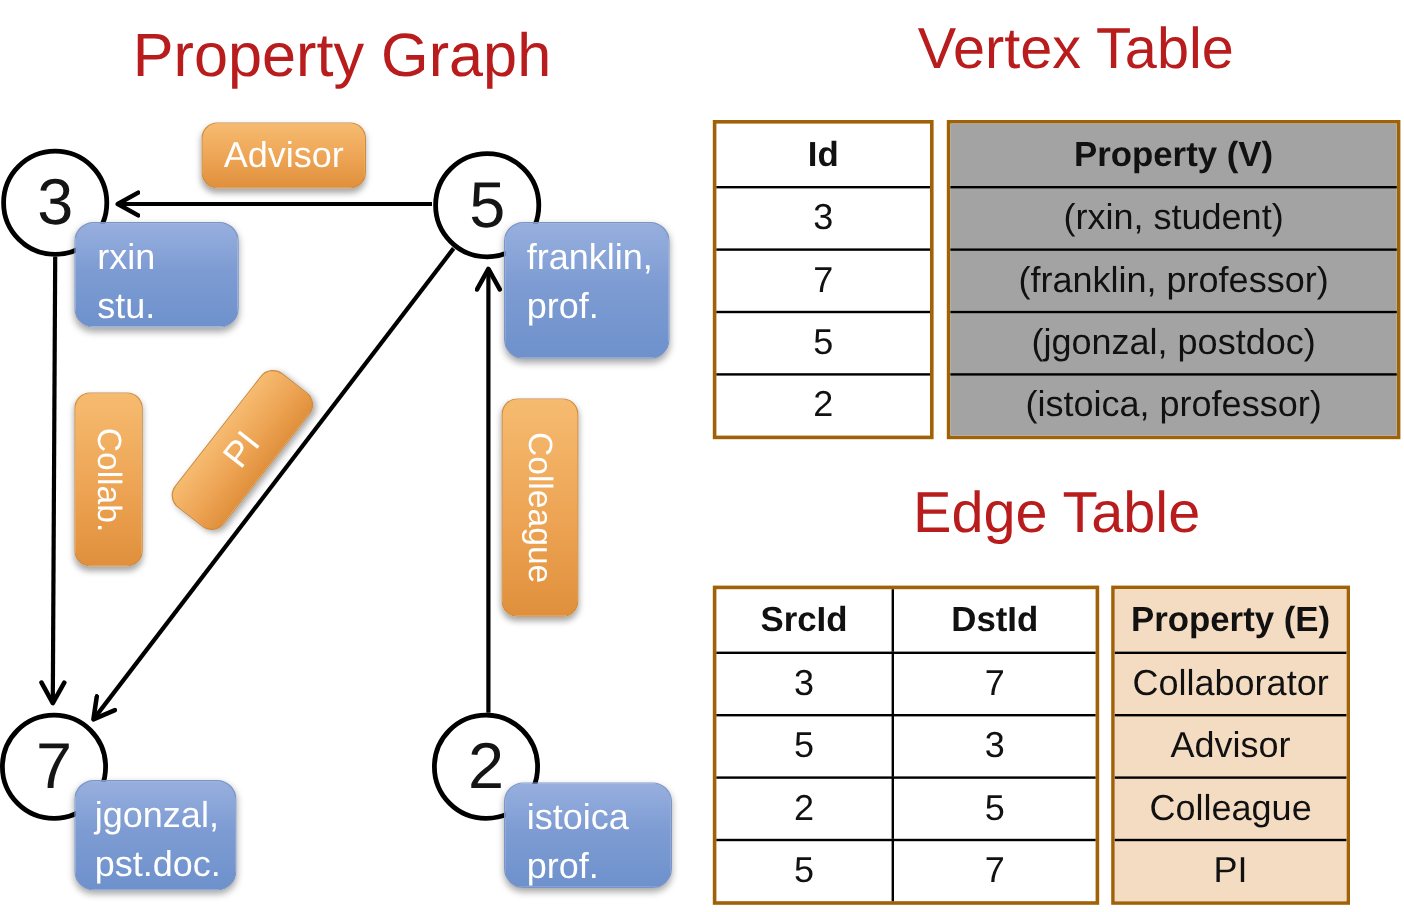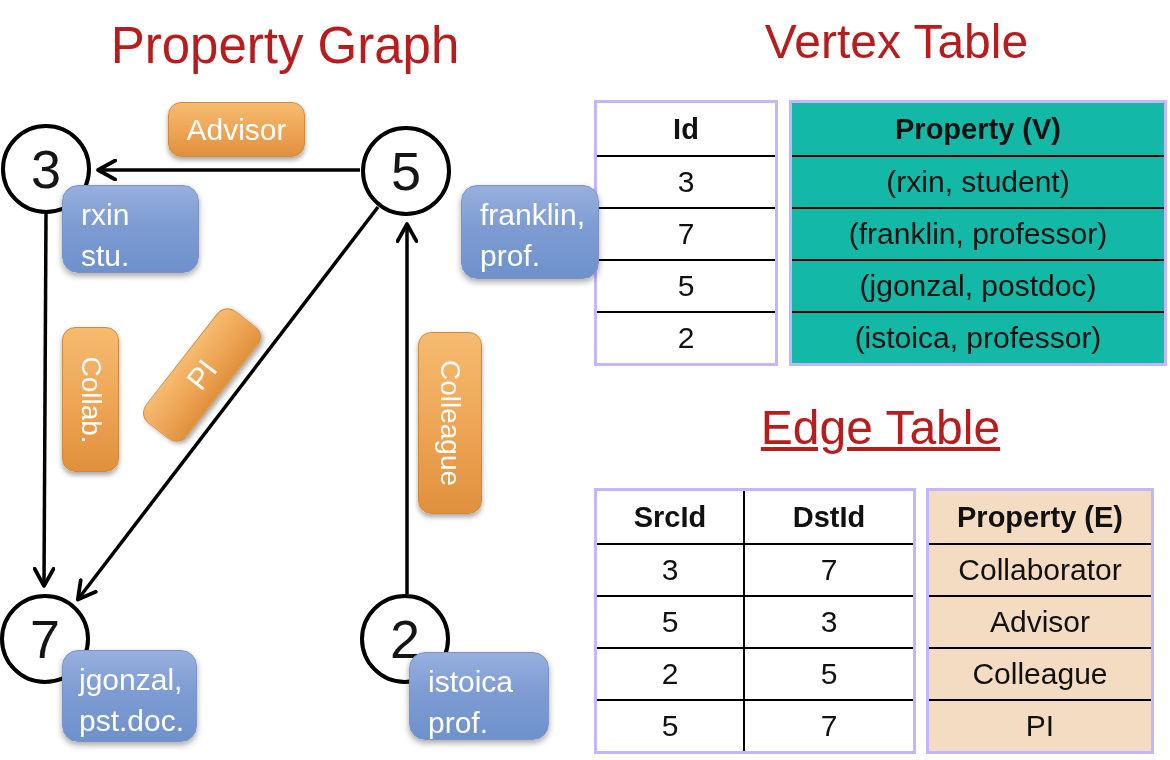--- a/index.html
+++ b/index.html
@@ -5,21 +5,21 @@
   html,body{margin:0;padding:0;background:#fff;}
   body{width:1170px;height:760px;overflow:hidden;
        font-family:"Liberation Sans", sans-serif;color:#111;}
   .canvas{position:relative;width:1170px;height:760px;background:#fff;}
 
   
   .big-title{position:absolute;margin:0;font-weight:300;color:#b91c1c;
              text-align:center;letter-spacing:0px;}
   #pg-title{left:0;top:16px;width:570px;font-size:51px;}
   #vt-title{left:610px;top:14px;width:573px;font-size:48px;}
-  #et-title{left:594px;top:400px;width:573px;font-size:48px;text-decoration:underline;}
+  #et-title{left:594px;top:400px;width:573px;font-size:48px;}
 
   
   #edge-svg{position:absolute;left:0;top:0;width:570px;height:760px;z-index:1;}
   .node{position:absolute;width:90px;height:90px;box-sizing:border-box;
         border:4px solid #000;border-radius:50%;background:#fff;z-index:2;
         display:flex;align-items:center;justify-content:center;
         font-size:54px;font-weight:300;color:#151515;}
   .opill{position:absolute;z-index:3;border-radius:13px;color:#fff;
          background:linear-gradient(180deg,#f6bb70 0%,#eda454 55%,#e0903c 100%);
          border:1px solid #d08a39;
@@ -32,42 +32,42 @@
   #pill-colleague{left:418px;top:332px;width:62px;height:180px;}
   #pill-pi{left:131px;top:349px;width:140px;height:50px;transform:rotate(-52deg);}
 
   .vbox{position:absolute;z-index:4;box-sizing:border-box;border-radius:16px;
         background:linear-gradient(180deg,#97afde 0%,#7e9cd3 45%,#6e91cc 100%);
         border:1px solid #7a94c6;
         box-shadow:0 3px 6px rgba(0,0,0,0.35);
         color:#fff;font-size:30px;font-weight:300;line-height:1.37;
         padding:8px 8px 8px 18px;white-space:pre-line;}
   #vbox-rxin{left:62px;top:185px;width:137px;height:88px;}
-  #vbox-franklin{left:420px;top:185px;width:138px;height:94px;margin-left:41px;}
+  #vbox-franklin{left:420px;top:185px;width:138px;height:114px;}
   #vbox-jgonzal{left:62px;top:650px;width:135px;height:92px;padding-left:16px;}
-  #vbox-istoica{left:409px;top:652px;width:140px;height:88px;}
+  #vbox-istoica{left:420px;top:652px;width:140px;height:88px;}
 
   
   .tbl{position:absolute;display:flex;}
   #vertex-table{left:594px;top:100px;gap:11px;}
   #edge-table{left:594px;top:488px;gap:10px;}
-  .subtable{box-sizing:border-box;border:3px solid #c4b5fd;background:#fff;}
+  .subtable{box-sizing:border-box;border:3px solid #a16207;background:#fff;}
   .cell{box-sizing:border-box;height:52px;display:flex;align-items:center;
         justify-content:center;font-size:30px;font-weight:300;color:#111;
         border-top:2px solid #000;}
   .cell:first-child, .grid-head{border-top:none;}
   .cell.header{font-weight:600;font-size:29px;}
-  .blue .cell{background:#14b8a6;}
+  .blue .cell{background:#a3a3a3;}
   .peach .cell{background:#f4dcc2;}
   #vt-id-col{width:184px;}
   #vt-prop-col{width:378px;}
   #et-srcdst{width:322px;display:grid;grid-template-columns:148px 168px;}
   #et-srcdst .cell{height:52px;}
   #et-srcdst .col-a{border-right:2px solid #000;}
-  #et-prop-col{width:228px;}
+  #et-prop-col{width:199px;}
 </style>
 </head>
 <body>
 
 <div class="canvas">
 
   <h1 class="big-title" id="pg-title">Property Graph</h1>
   <h2 class="big-title" id="vt-title">Vertex Table</h2>
   <h2 class="big-title" id="et-title">Edge Table</h2>
 

